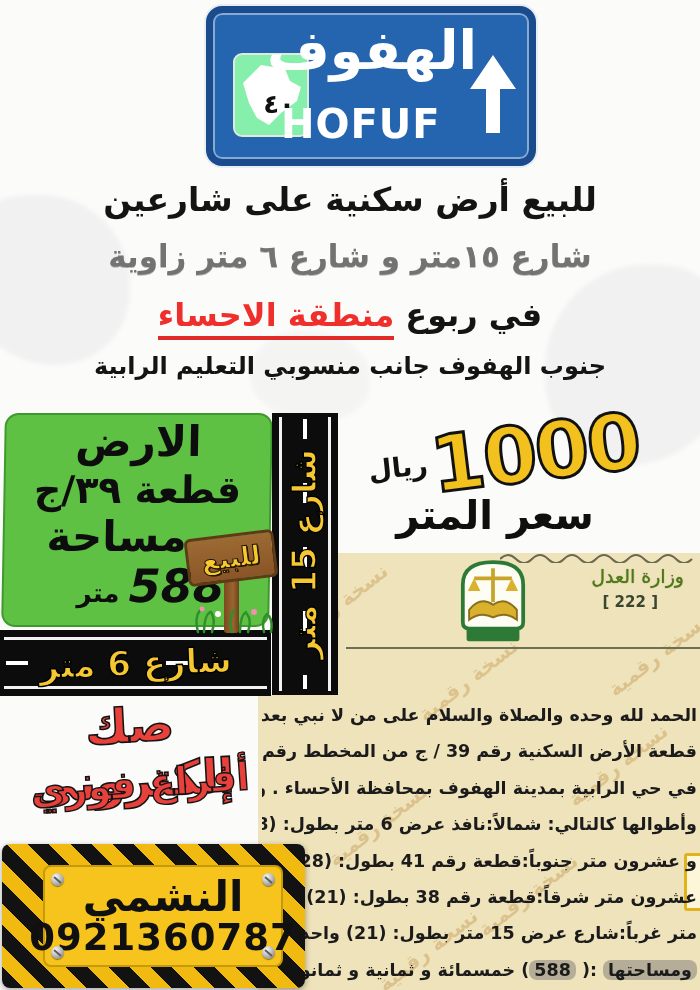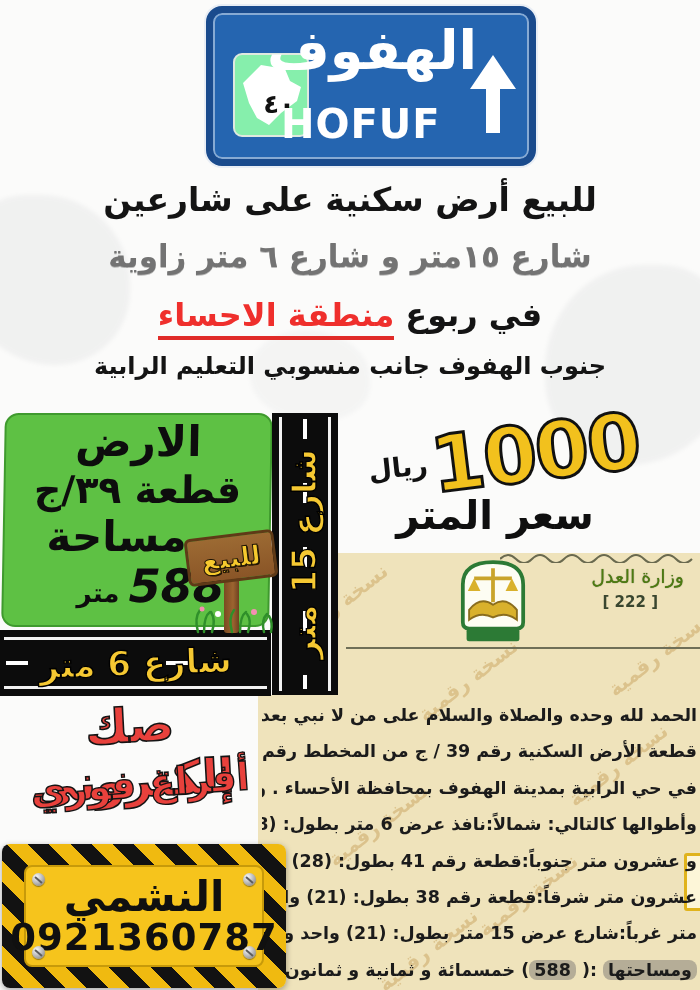--- a/index.html
+++ b/index.html
@@ -152,21 +152,21 @@
   .offer2{
     left:30px;top:762px;width:220px;text-align:center;direction:rtl;z-index:4;
     color:#e8413c;font-size:38px;font-weight:bold;
     -webkit-text-stroke:1.4px #141414;transform:rotate(-4deg);
   }
   
   .hazard{
     left:2px;top:844px;width:284px;height:144px;z-index:6;border-radius:8px;
     background:repeating-linear-gradient(45deg,#121212 0 15px,#f0ba10 15px 30px);
     box-shadow:0 2px 6px rgba(0,0,0,.35);
-    display:flex;align-items:center;justify-content:center;
+    display:flex;align-items:center;justify-content:center;padding-left:19px;
   }
   .plate{
     position:relative;width:240px;height:102px;background:#f6c41c;border-radius:8px;
     border:2px solid #c79a0a;box-sizing:border-box;
     display:flex;flex-direction:column;align-items:center;justify-content:center;
   }
   .plate .name{font-size:42px;font-weight:bold;color:#101010;direction:rtl;line-height:1.05;}
   .plate .phone{font-size:37px;font-weight:bold;color:#101010;letter-spacing:1px;line-height:1.05;}
   .screw{
     position:absolute;width:13px;height:13px;border-radius:50%;

